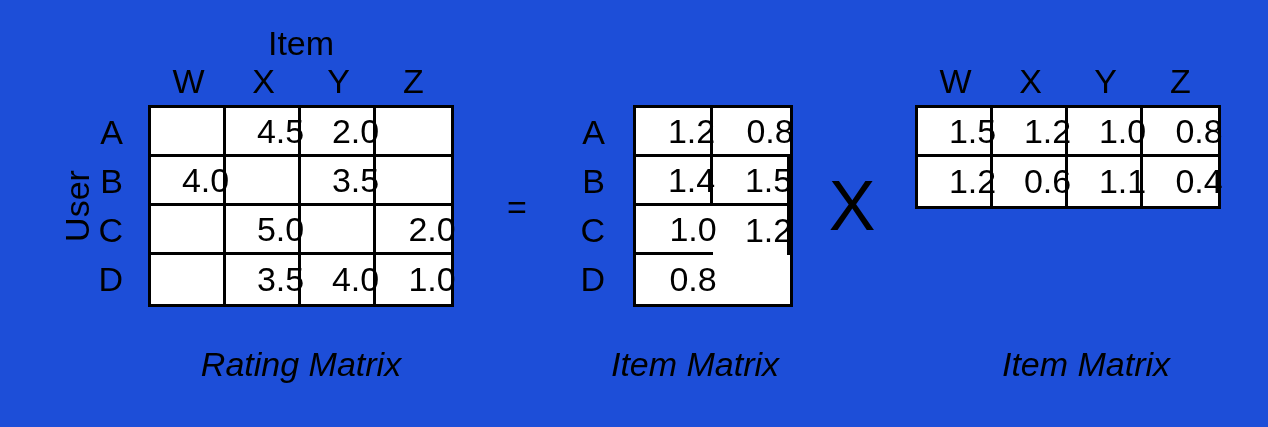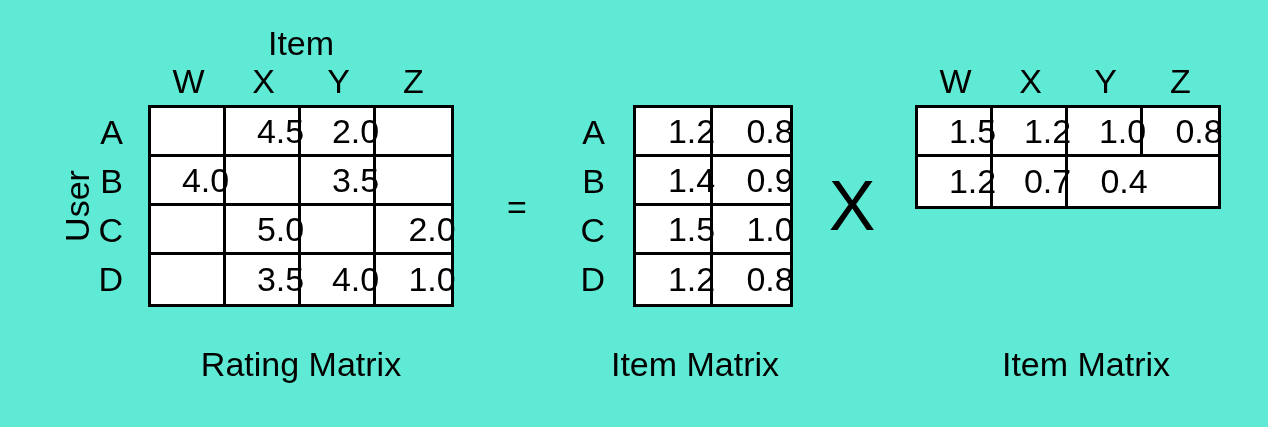--- a/index.html
+++ b/index.html
@@ -1,20 +1,20 @@
 <!DOCTYPE html>
 <html><head>
 <meta charset="utf-8">
 <style>
   html, body { margin: 0; padding: 0; background: #ffffff; }
   .canvas {
     position: relative;
     width: 1268px;
     height: 427px;
-    background: #5eead4;
+    background: #1d4ed8;
     color: #000000;
     font-family: "Liberation Sans", sans-serif;
     overflow: hidden;
   }
 
   
   .item-axis {
     position: absolute;
     left: 151px; top: 26px; width: 300px;
     text-align: center;
@@ -73,21 +73,21 @@
     padding-left: 37px;
   }
   .tcell.lastcol { border-right: none; }
   .tcell.lastrow { border-bottom: none; }
 
   
   .caption {
     position: absolute;
     top: 347px;
     text-align: center;
-    font-size: 34px; line-height: 34px;
+    font-size: 34px; line-height: 34px; font-style: italic;
   }
   .rating-caption { left: 148px; width: 306px; }
   .user-caption   { left: 595px; width: 200px; }
   .item-caption   { left: 936px; width: 300px; }
 
   
   .operator {
     position: absolute;
     display: flex; align-items: center; justify-content: center;
   }
@@ -144,21 +144,20 @@
       <div>A</div>
       <div>B</div>
       <div>C</div>
       <div>D</div>
     </div>
 
   <div class="mtable cols2 user-table">
       <div class="tcell">1.2</div>
       <div class="tcell lastcol">0.8</div>
       <div class="tcell">1.4</div>
-      <div class="tcell lastcol">0.9</div>
       <div class="tcell">1.5</div>
       <div class="tcell lastcol">1.0</div>
       <div class="tcell lastrow">1.2</div>
       <div class="tcell lastcol lastrow">0.8</div>
     </div>
 
   <div class="caption user-caption">Item Matrix</div>
 
   <div class="operator times">X</div>
 
@@ -168,19 +167,20 @@
       <div>Y</div>
       <div>Z</div>
     </div>
 
   <div class="mtable cols4 item-table">
       <div class="tcell">1.5</div>
       <div class="tcell">1.2</div>
       <div class="tcell">1.0</div>
       <div class="tcell lastcol">0.8</div>
       <div class="tcell lastrow">1.2</div>
-      <div class="tcell lastrow">0.7</div>
+      <div class="tcell lastrow">0.6</div>
+      <div class="tcell lastrow">1.1</div>
       <div class="tcell lastcol lastrow">0.4</div>
     </div>
 
   <div class="caption item-caption">Item Matrix</div>
 
 </div>
 
 </body></html>

